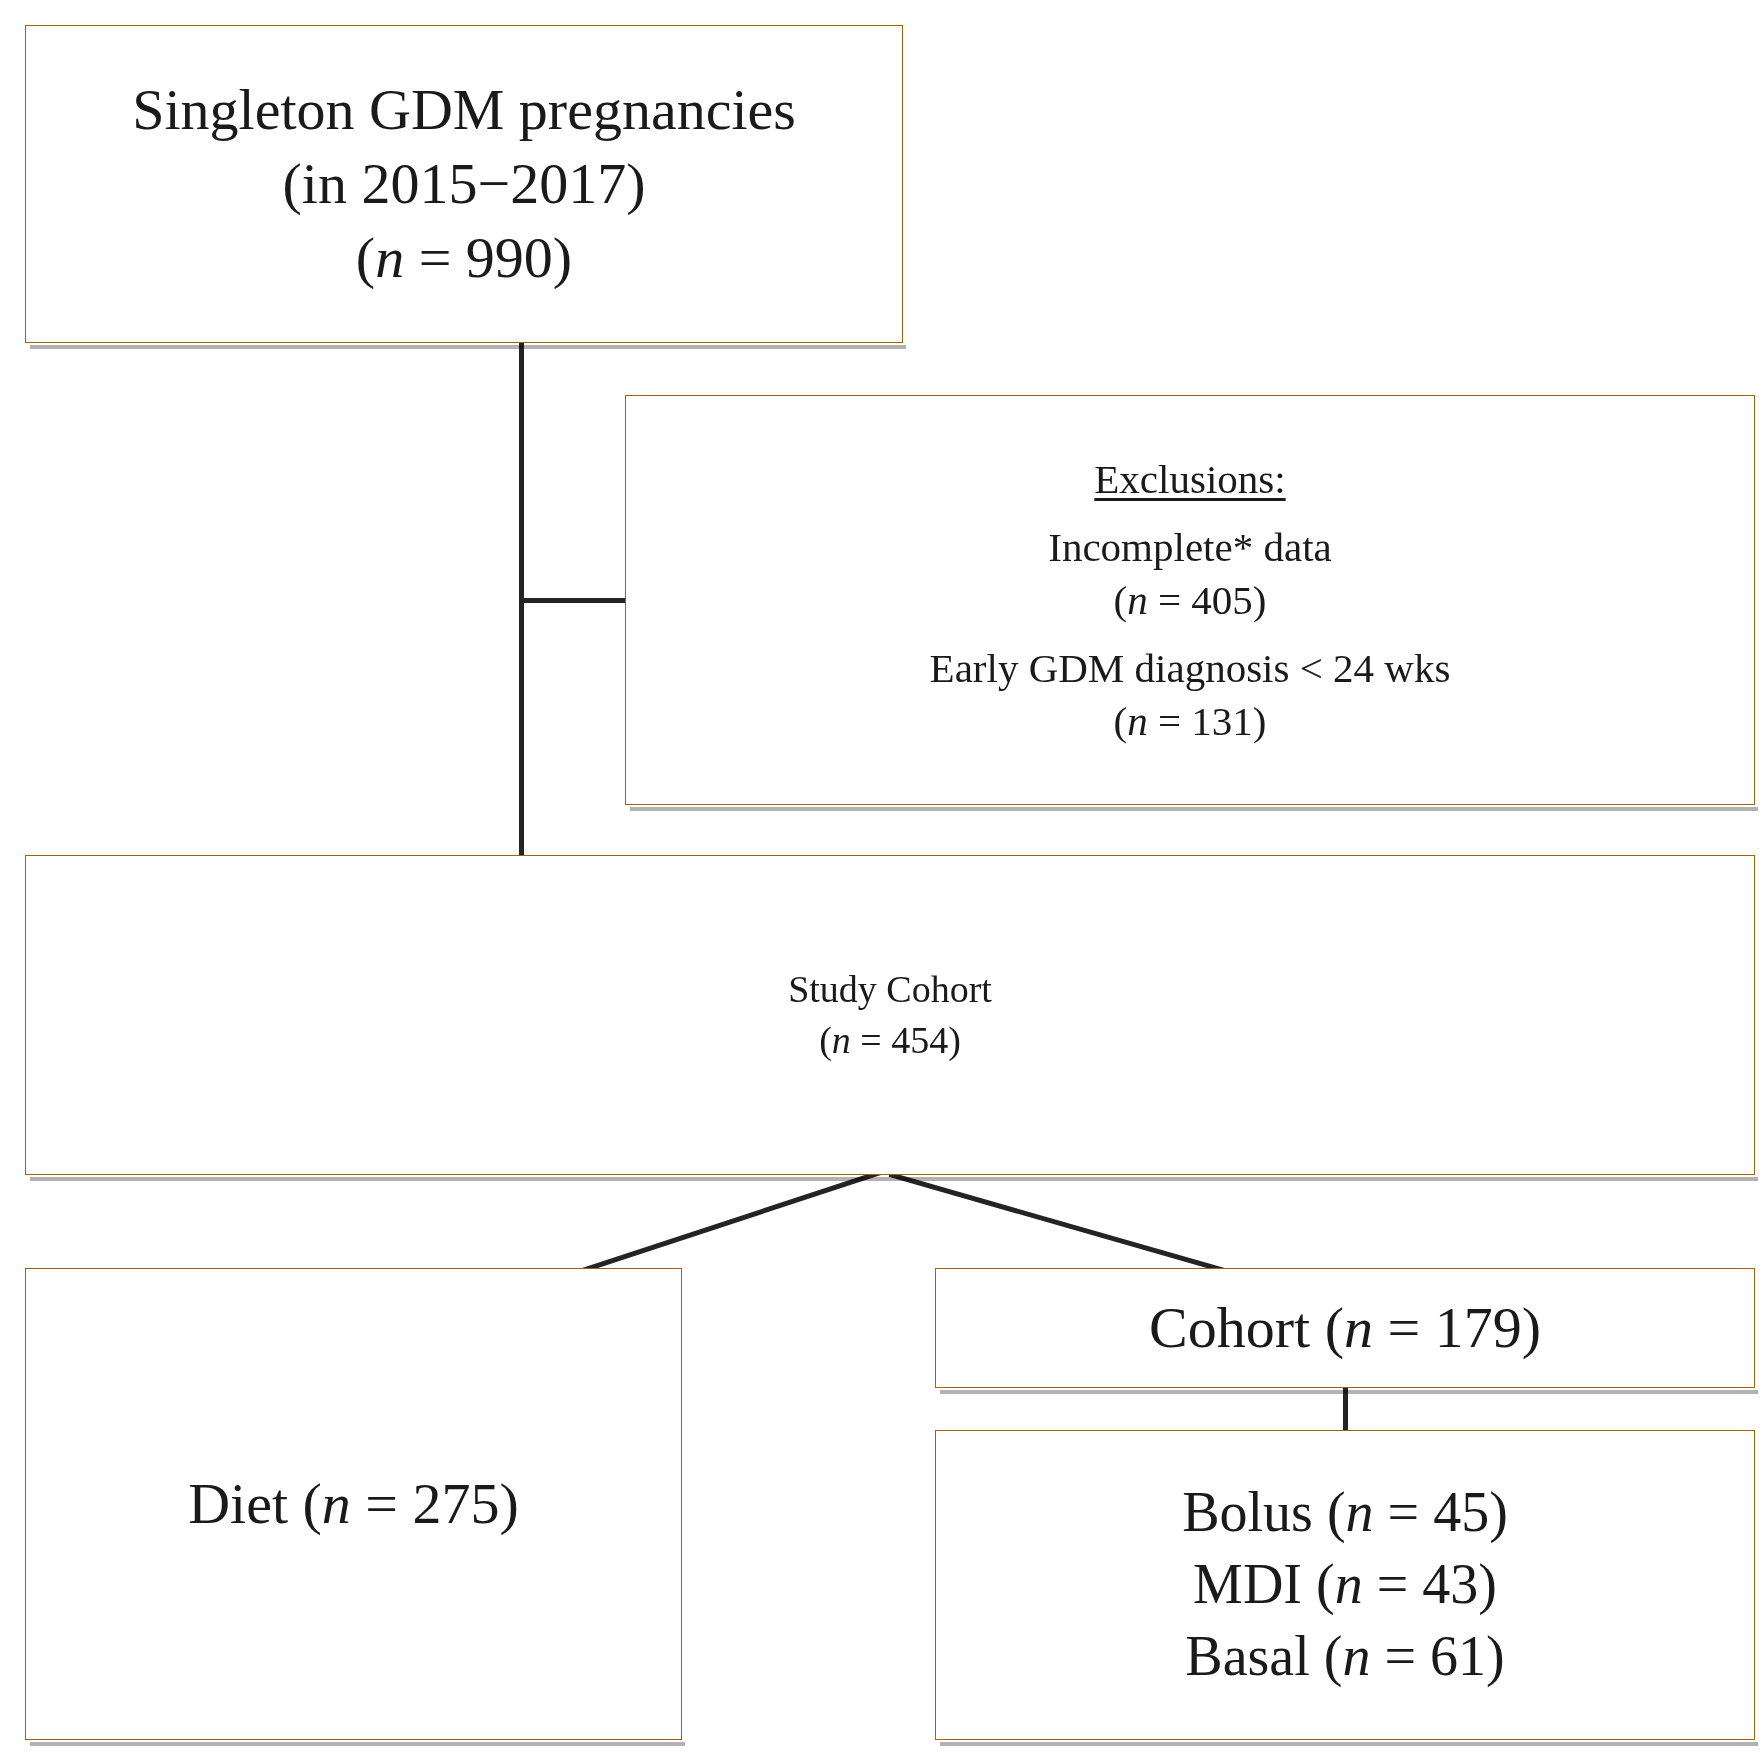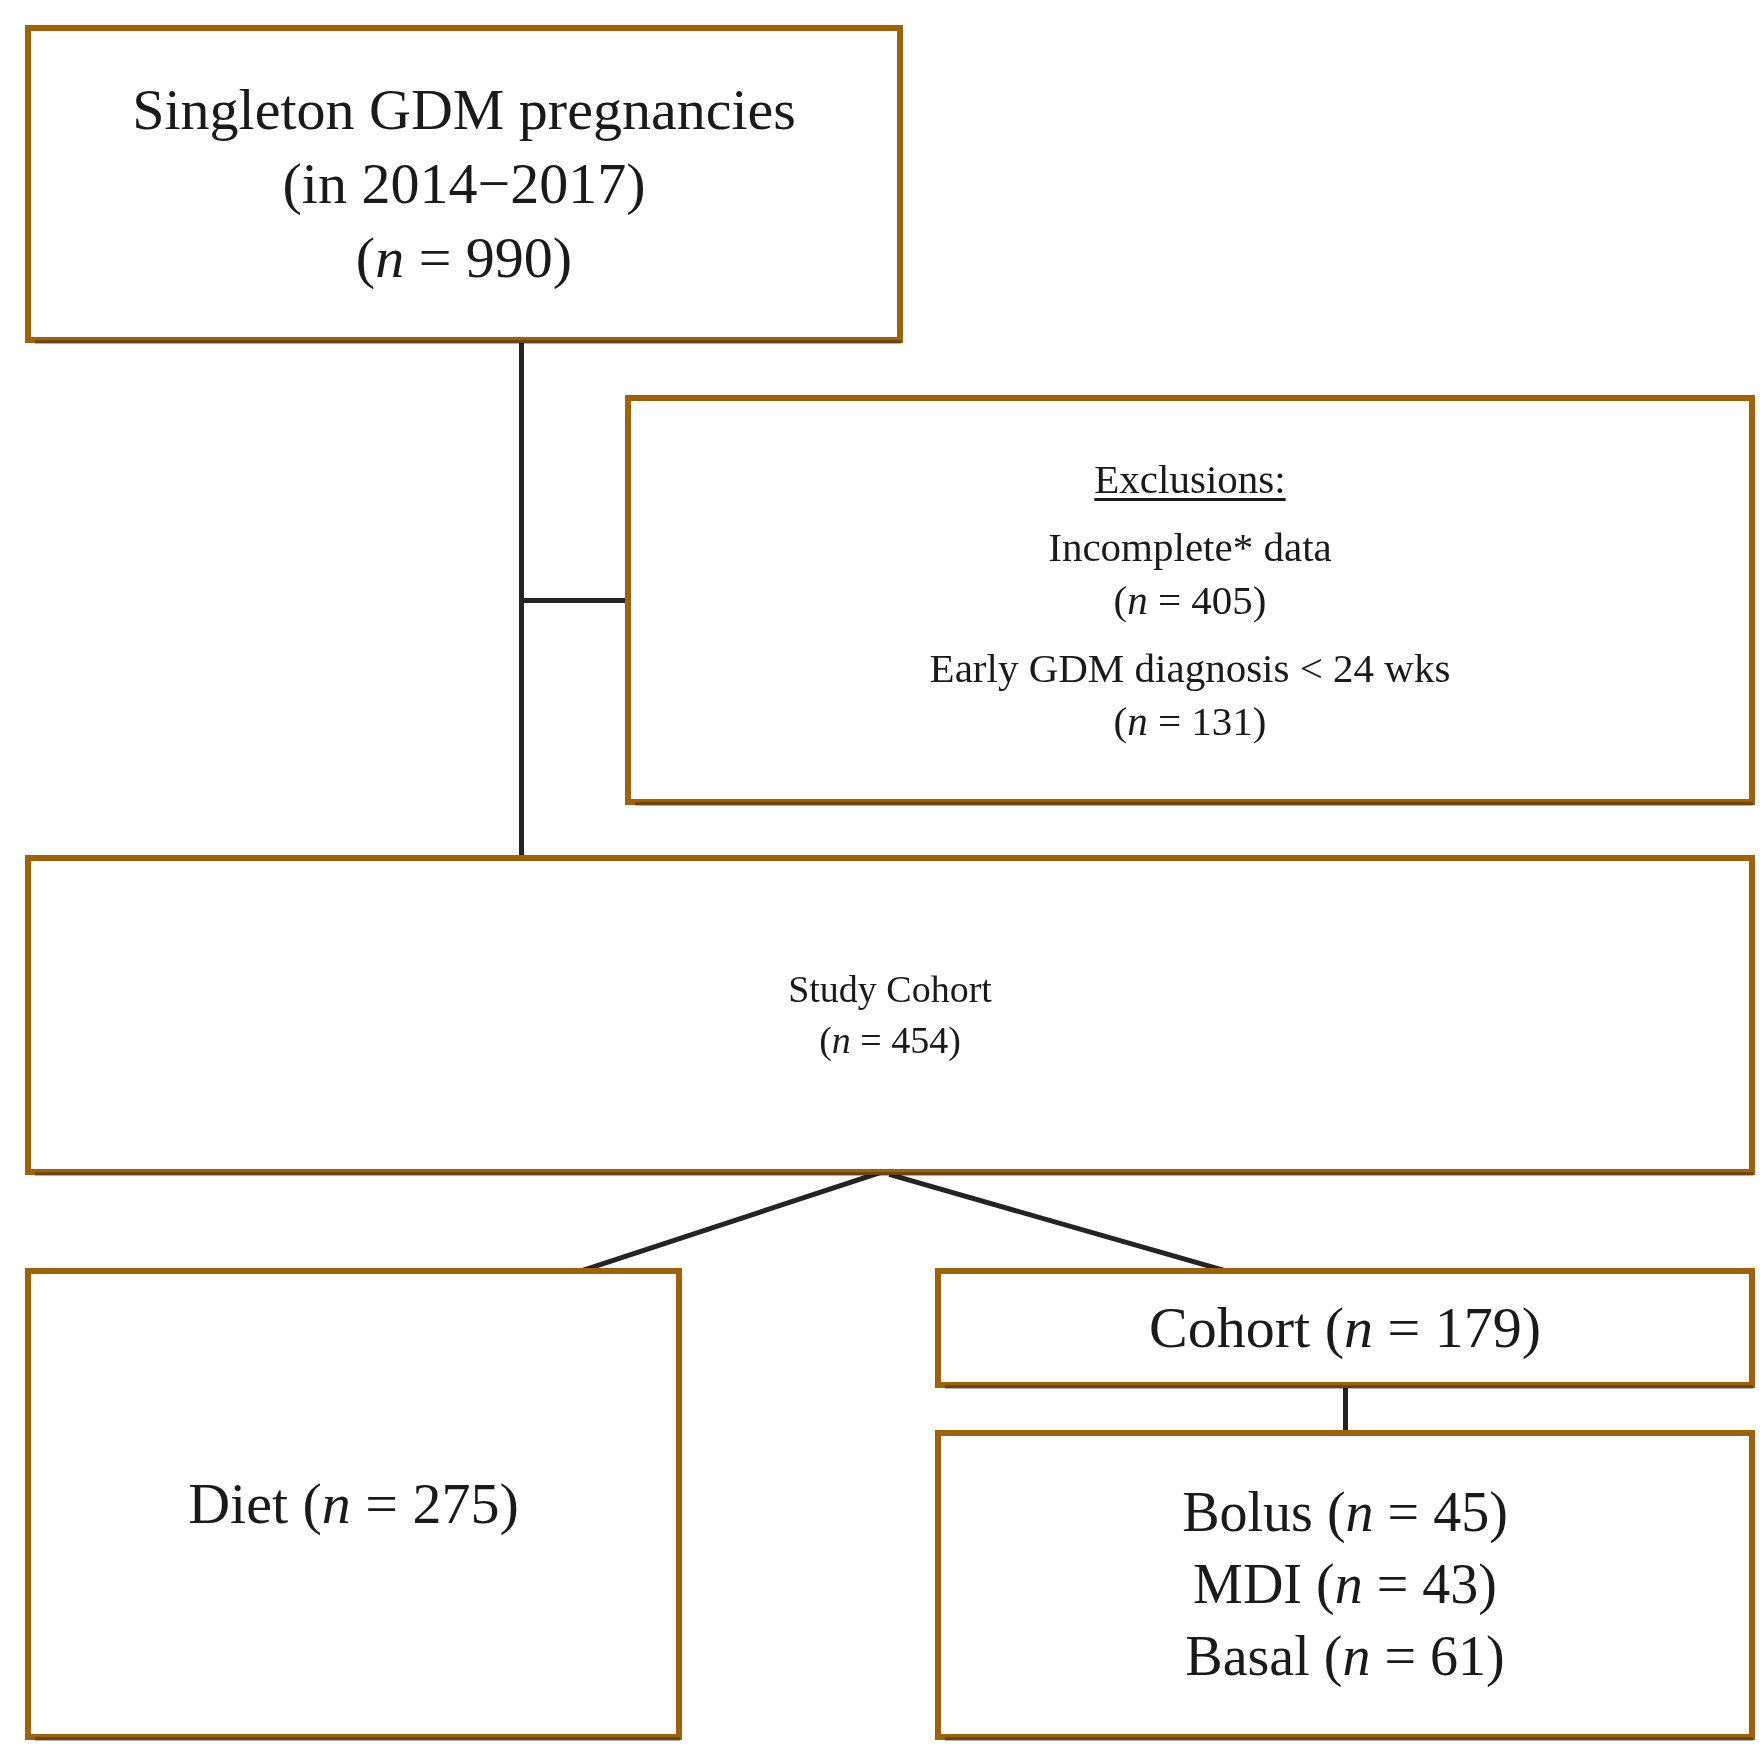--- a/index.html
+++ b/index.html
@@ -12,21 +12,21 @@
     width: 1763px;
     height: 1763px;
     background: #ffffff;
     font-family: "Liberation Serif", "DejaVu Serif", serif;
     color: #1a1a1a;
     overflow: hidden;
   }
   .box {
     position: absolute;
     box-sizing: border-box;
-    border: 6px solid #a16207;
+    border: 1px solid #a16207;
     background: #ffffff;
     display: flex;
     flex-direction: column;
     align-items: center;
     justify-content: center;
     text-align: center;
     line-height: 1.28;
     z-index: 3;
   }
   
@@ -92,21 +92,21 @@
   <div class="line" style="left:519px; top:598px; width:110px; height:5px;"></div>
 
   <div class="diag" style="left:890px; top:1172px; width:476px; height:5px; transform: rotate(161.8deg);"></div>
 
   <div class="diag" style="left:890px; top:1172px; width:394px; height:5px; transform: rotate(16.0deg);"></div>
 
   <div class="line" style="left:1343px; top:1386px; width:5px; height:48px;"></div>
 
   <div class="box" id="box-source">
     <span class="txt">Singleton GDM pregnancies</span>
-    <span class="txt">(in 2014−2017)</span>
+    <span class="txt">(in 2015−2017)</span>
     <span class="txt"><span>(</span><em class="n">n</em><span> = 990)</span></span>
   </div>
 
   <div class="box" id="box-excl">
     <span class="txt u">Exclusions:</span>
     <div class="spacer"></div>
     <span class="txt">Incomplete* data</span>
     <span class="txt"><span>(</span><em class="n">n</em><span> = 405)</span></span>
     <div class="spacer"></div>
     <span class="txt">Early GDM diagnosis &lt; 24 wks</span>

